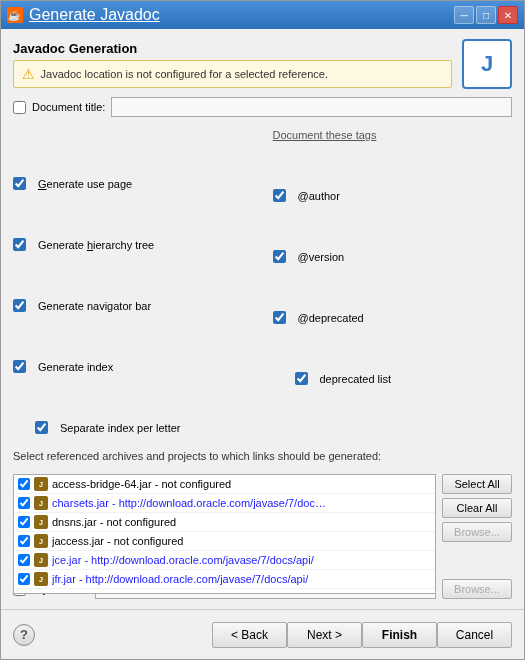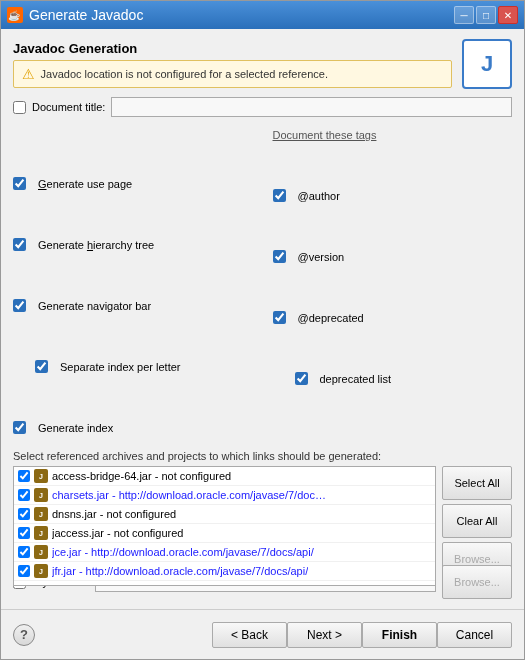--- a/index.html
+++ b/index.html
@@ -44,22 +44,23 @@
       background: #ff6600;
       border-radius: 2px;
       display: flex;
       align-items: center;
       justify-content: center;
       color: white;
       font-size: 10px;
       font-weight: bold;
     }
     .title-bar-title {
-      font-size: 14px;
+      font-size: 16px;
       font-weight: normal;
+      text-decoration: underline;
     }
     .title-bar-controls {
       display: flex;
       gap: 2px;
     }
     .title-btn {
       width: 20px;
       height: 18px;
       border: 1px solid rgba(255,255,255,0.4);
       background: rgba(255,255,255,0.2);
@@ -158,20 +159,21 @@
       accent-color: #2a6fba;
     }
     .indent {
       margin-left: 22px;
     }
     .archive-section {
       flex: 1;
       display: flex;
       flex-direction: column;
       min-height: 0;
+      gap: 8px;
     }
     .archive-label {
       font-size: 11px;
       color: #333;
       margin-bottom: 4px;
     }
     .archive-content {
       display: flex;
       gap: 6px;
       flex: 1;
@@ -227,21 +229,21 @@
     }
     .archive-item-text.black {
       color: #000;
     }
     .archive-buttons {
       display: flex;
       flex-direction: column;
       gap: 4px;
     }
     .btn {
-      padding: 10px 10px;
+      padding: 3px 10px;
       font-size: 11px;
       border: 1px solid #aaa;
       background: linear-gradient(to bottom, #f8f8f8, #e0e0e0);
       cursor: pointer;
       border-radius: 2px;
       min-width: 70px;
       text-align: center;
     }
     .btn:disabled {
       color: #aaa;
@@ -356,27 +358,27 @@
           <span><span class="underlined">G</span>enerate use page</span>
         </div>
         <div class="checkbox-row">
           <input type="checkbox" checked="" style="">
           <span>Generate <span class="underlined">h</span>ierarchy tree</span>
         </div>
         <div class="checkbox-row">
           <input type="checkbox" checked="" style="">
           <span>Generate navigator bar</span>
         </div>
+        <div class="checkbox-row">
+          <input type="checkbox" checked="" style="">
+          <span>Generate index</span>
+        </div>
         <div class="checkbox-row indent">
           <input type="checkbox" checked="" style="">
           <span>Separate index per letter</span>
-        </div>
-        <div class="checkbox-row">
-          <input type="checkbox" checked="" style="">
-          <span>Generate index</span>
         </div>
       </div>
 
       <div class="col">
         <div class="col-title">Document these tags</div>
         <div class="checkbox-row">
           <input type="checkbox" checked="" style="">
           <span>@author</span>
         </div>
         <div class="checkbox-row">

